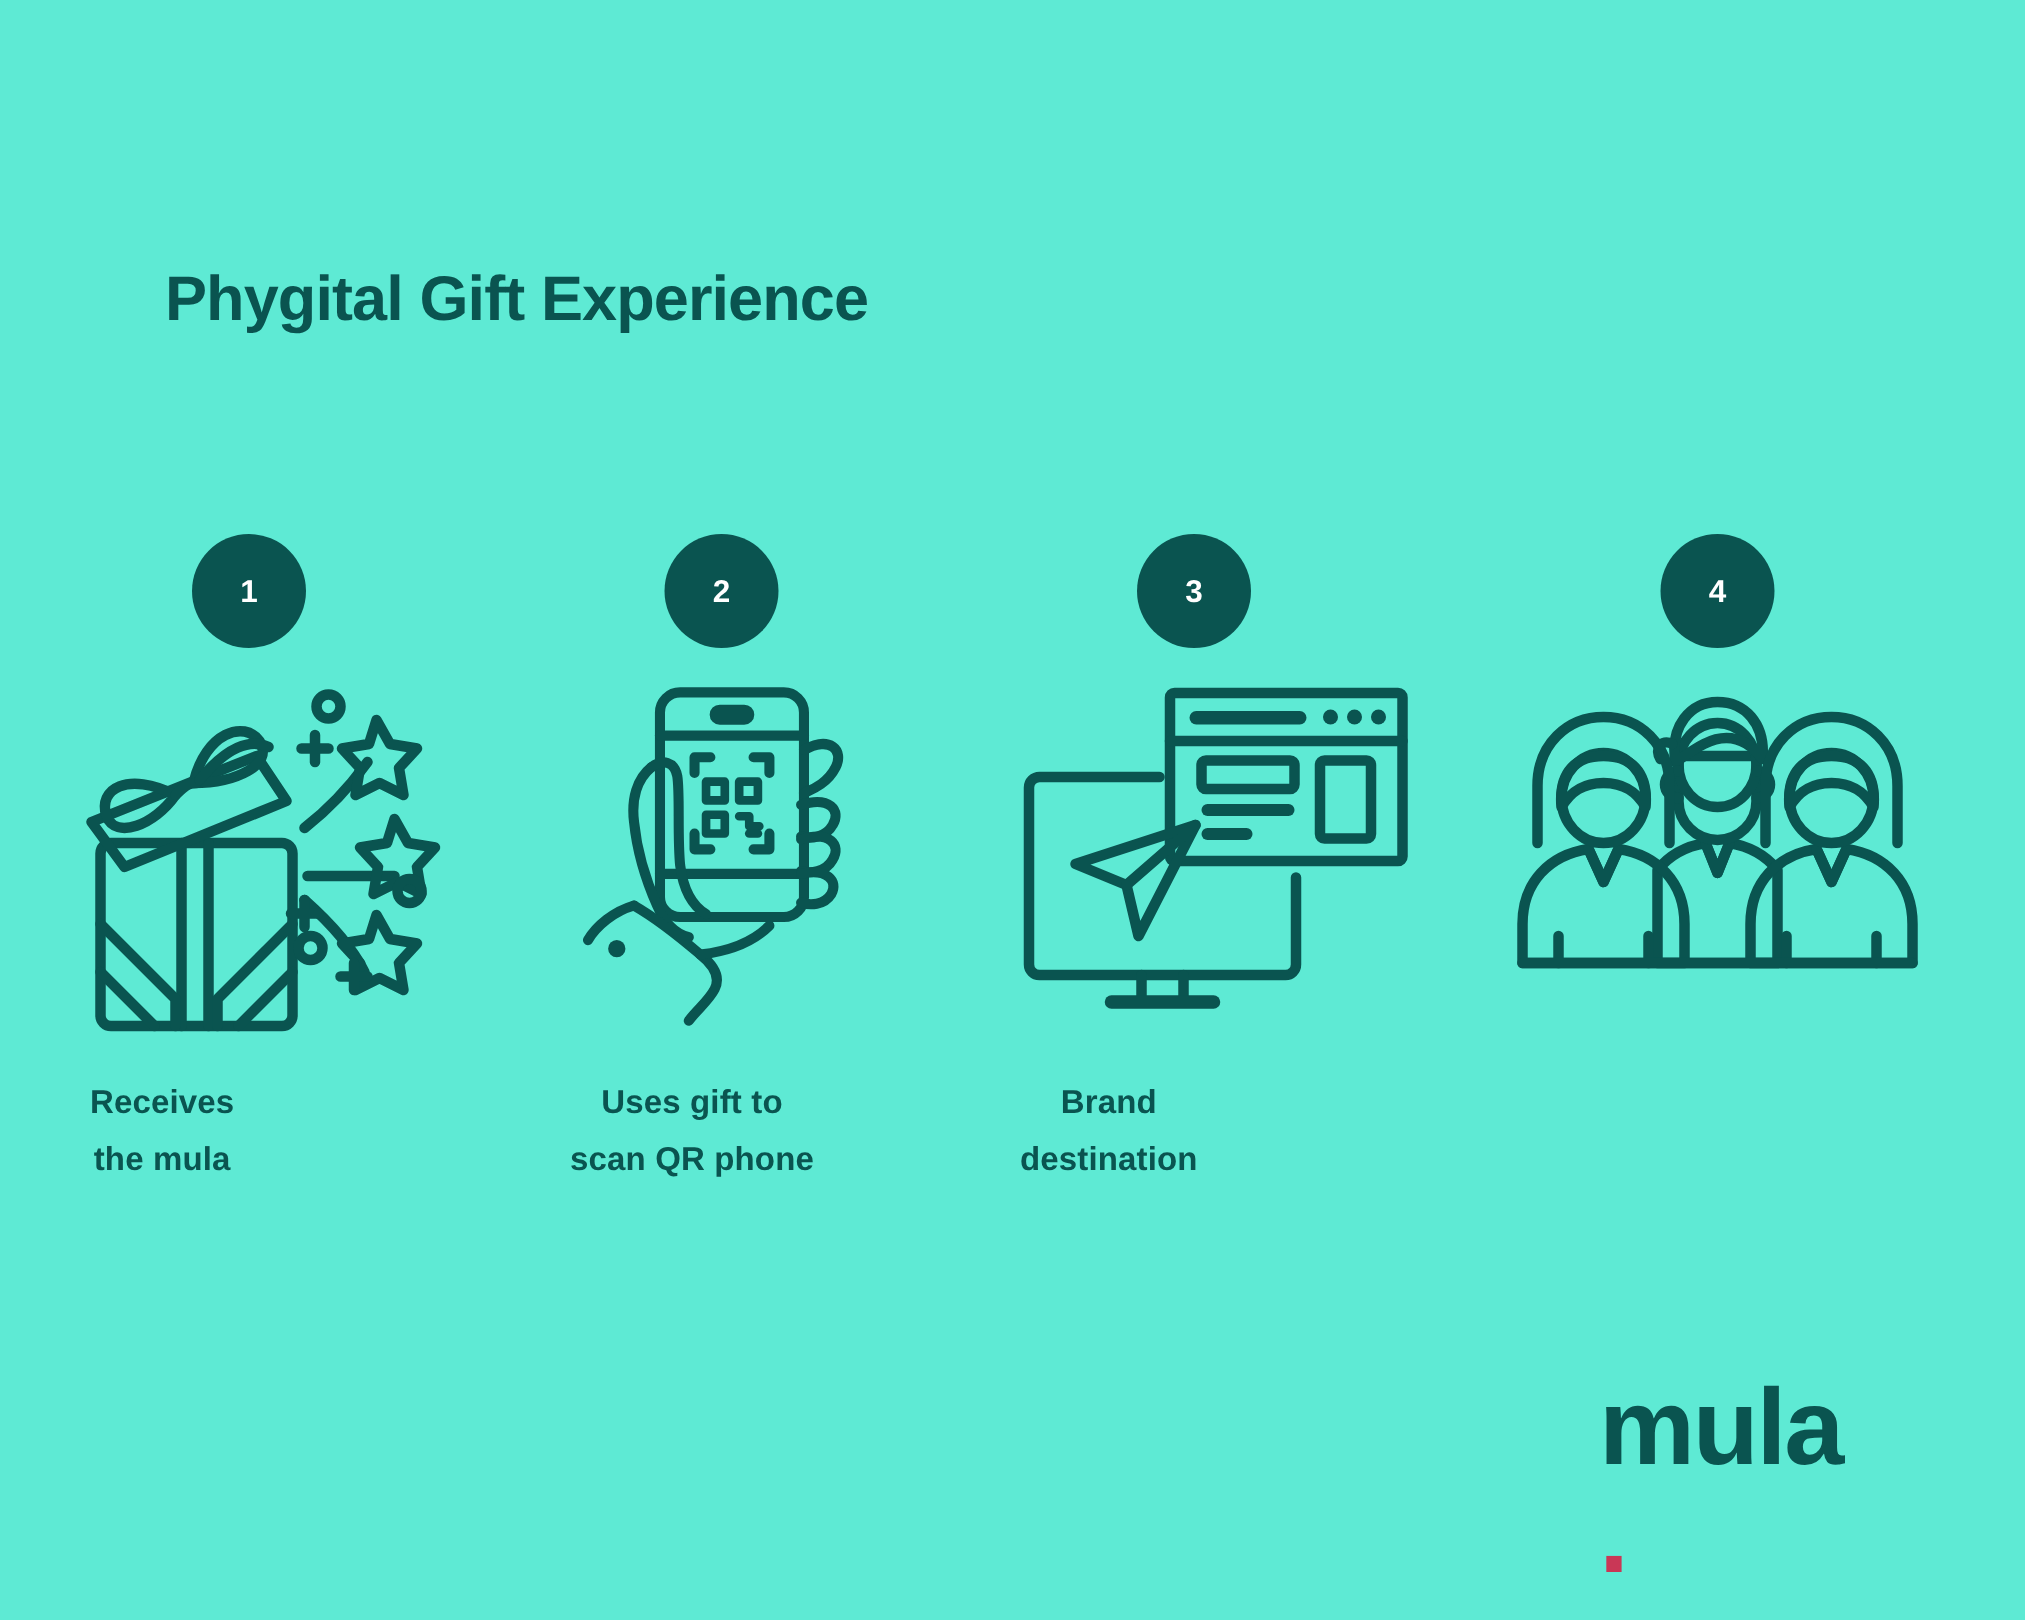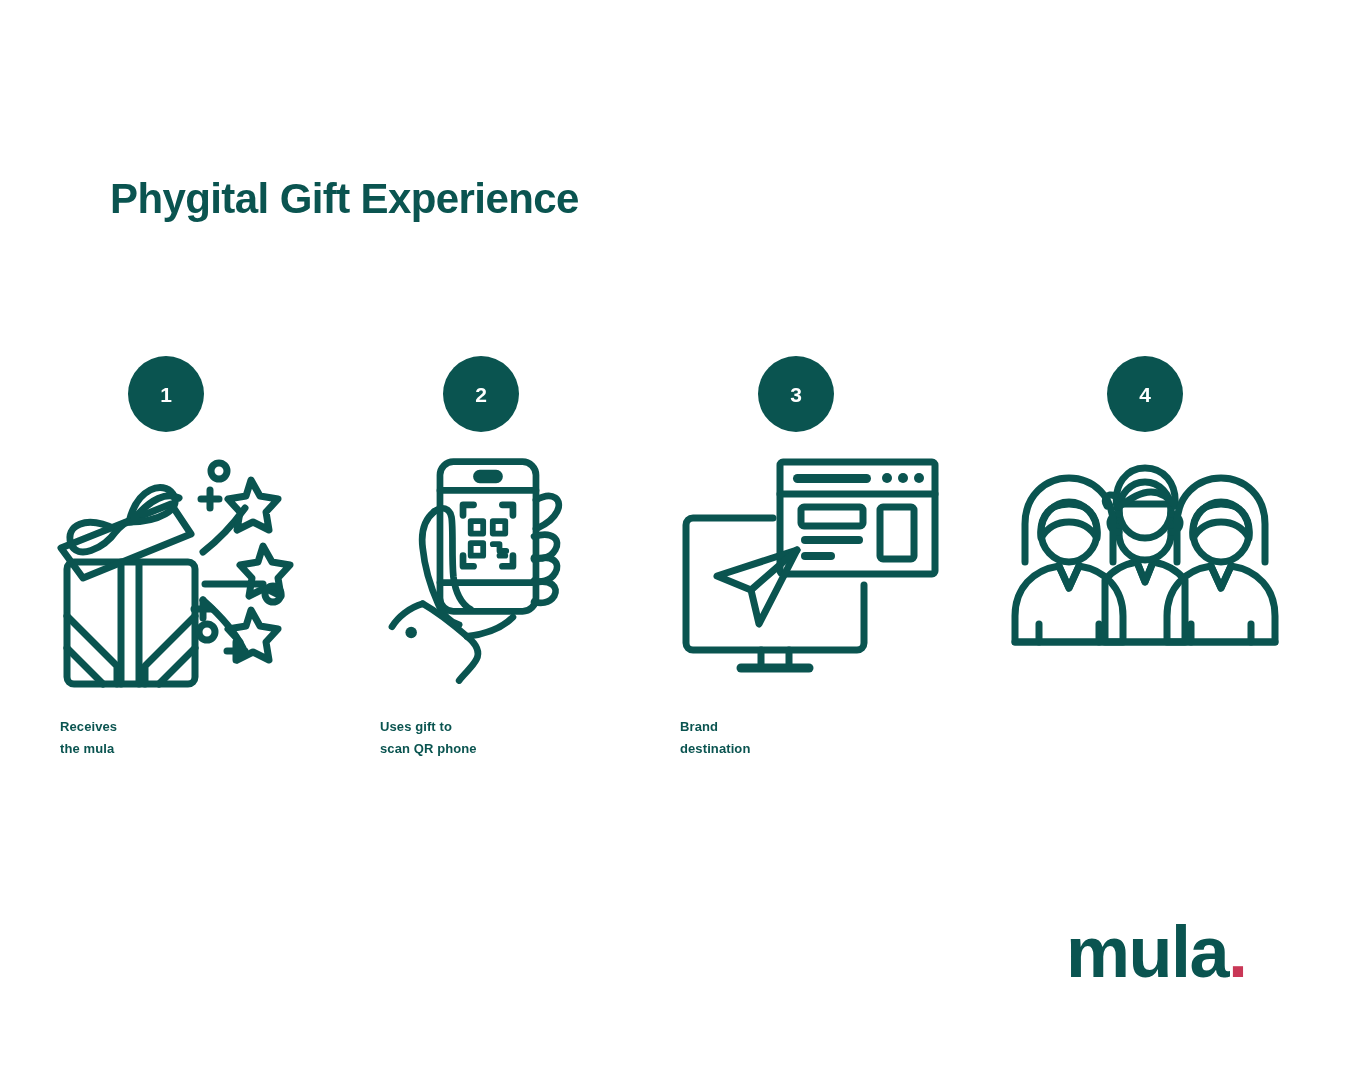--- a/index.html
+++ b/index.html
@@ -12,21 +12,21 @@
     background: #e7eafa;
     font-family: "Liberation Sans", sans-serif;
     overflow: hidden;
     position: relative;
   }
 
   .canvas {
     position: relative;
     width: 1350px;
     height: 1080px;
-    background: #ffffff;
+    background: #5eead4;
   }
 
   .page-title {
     position: absolute;
     left: 110px;
     top: 176px;
     font-size: 42px;
     font-weight: bold;
     letter-spacing: -0.6px;
     color: #0a5450;
@@ -82,38 +82,40 @@
   .step-2 .icon-wrap { left: 5px;  width: 215px; }
   .step-3 .icon-wrap { left: 0px;  width: 270px; }
   .step-4 .icon-wrap { left: 0px;  width: 300px; }
 
   .icon-wrap svg { display: block; width: 100%; height: 100%; }
 
   .caption {
     position: absolute;
     top: 360px;
     left: 5px;
-    font-size: 13px;
+    font-size: 22px;
     font-weight: bold;
     color: #0a5450;
     line-height: 1.72;
     letter-spacing: 0.1px;
+    text-align: center;
   }
   .caption .cap-line { display: block; white-space: nowrap; }
 
   .logo {
     position: absolute;
     left: 1066px;
     top: 916px;
     display: flex;
     align-items: baseline;
     font-size: 72px;
     font-weight: bold;
     letter-spacing: -1.5px;
     line-height: 1;
+    flex-direction: column;
   }
   .logo-word { color: #0a5450; }
   .logo-dot  { color: #c93756; }
 </style>
 </head>
 <body>
 
 <div class="canvas">
 
   <div class="page-title">Phygital Gift Experience</div>

